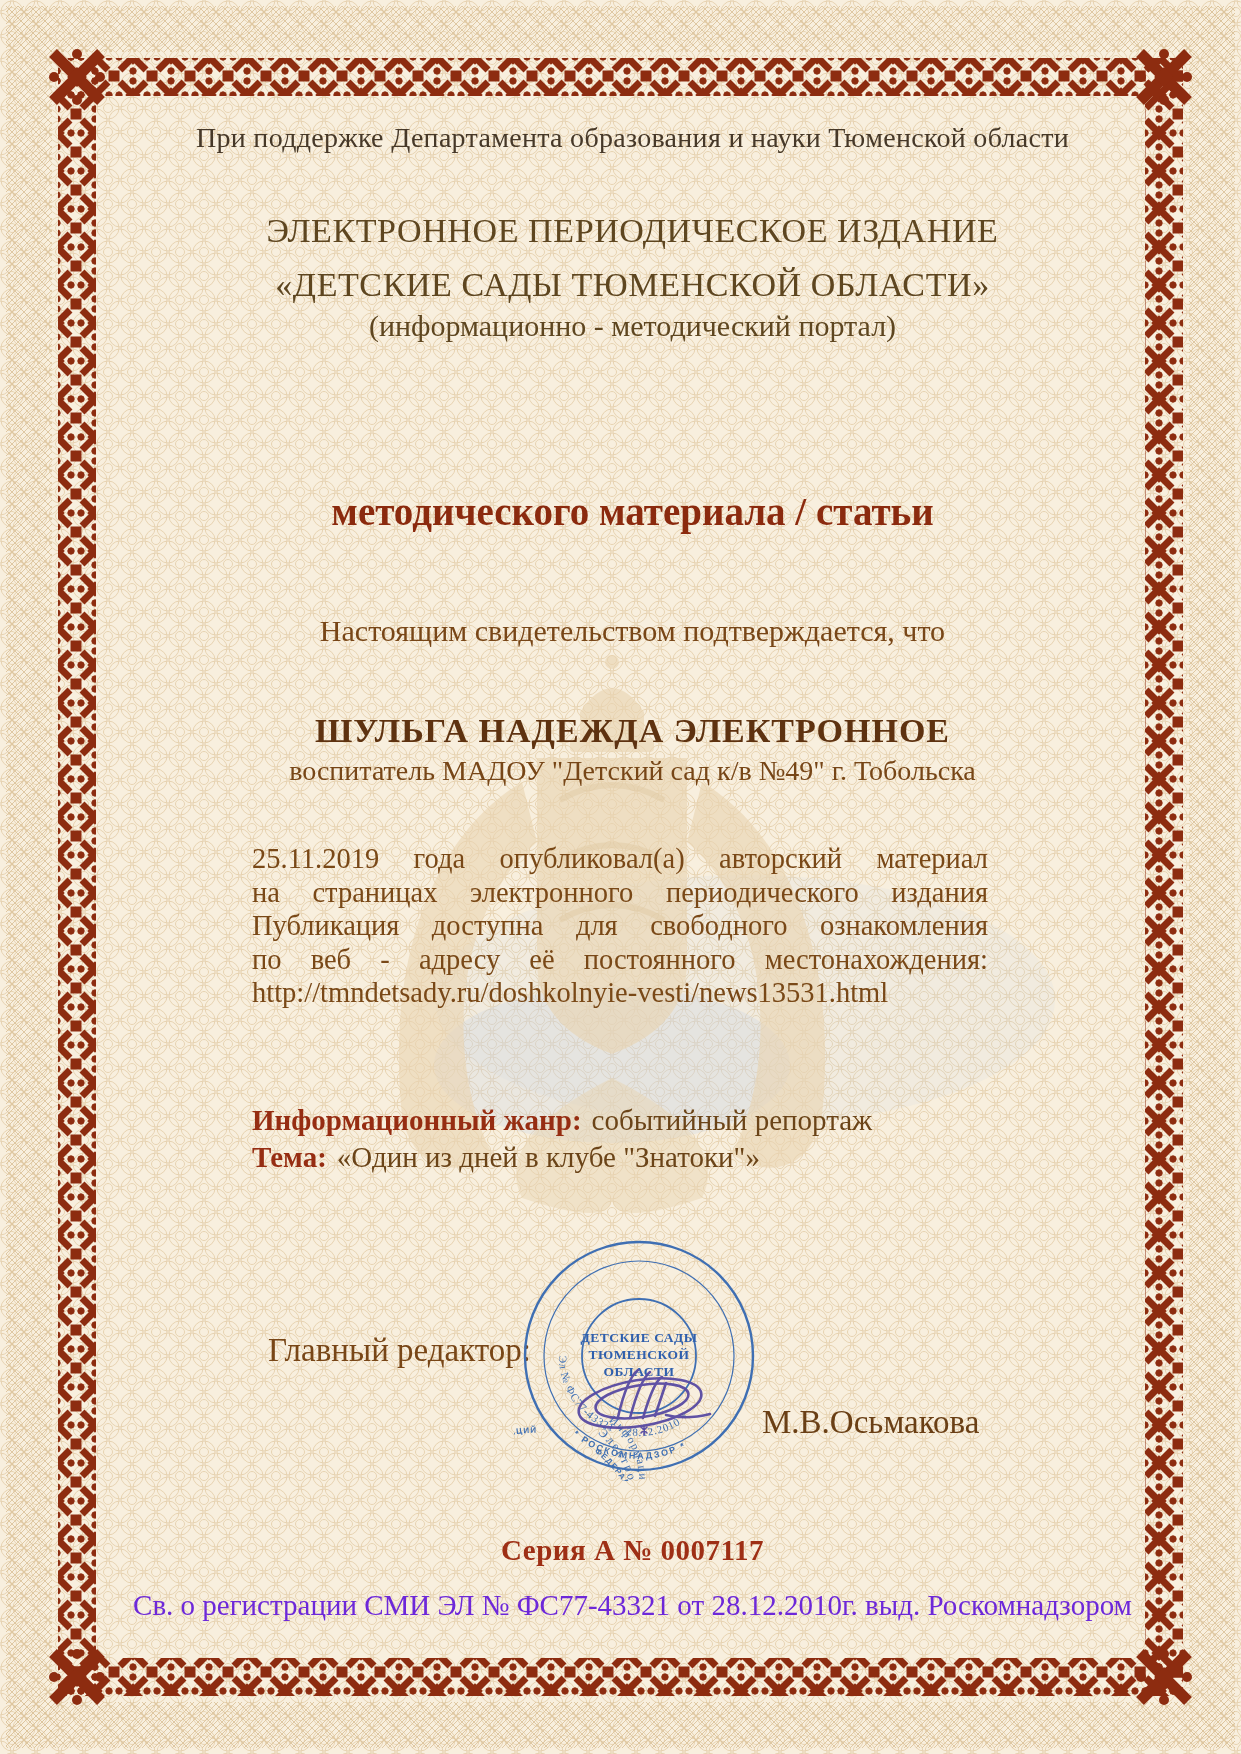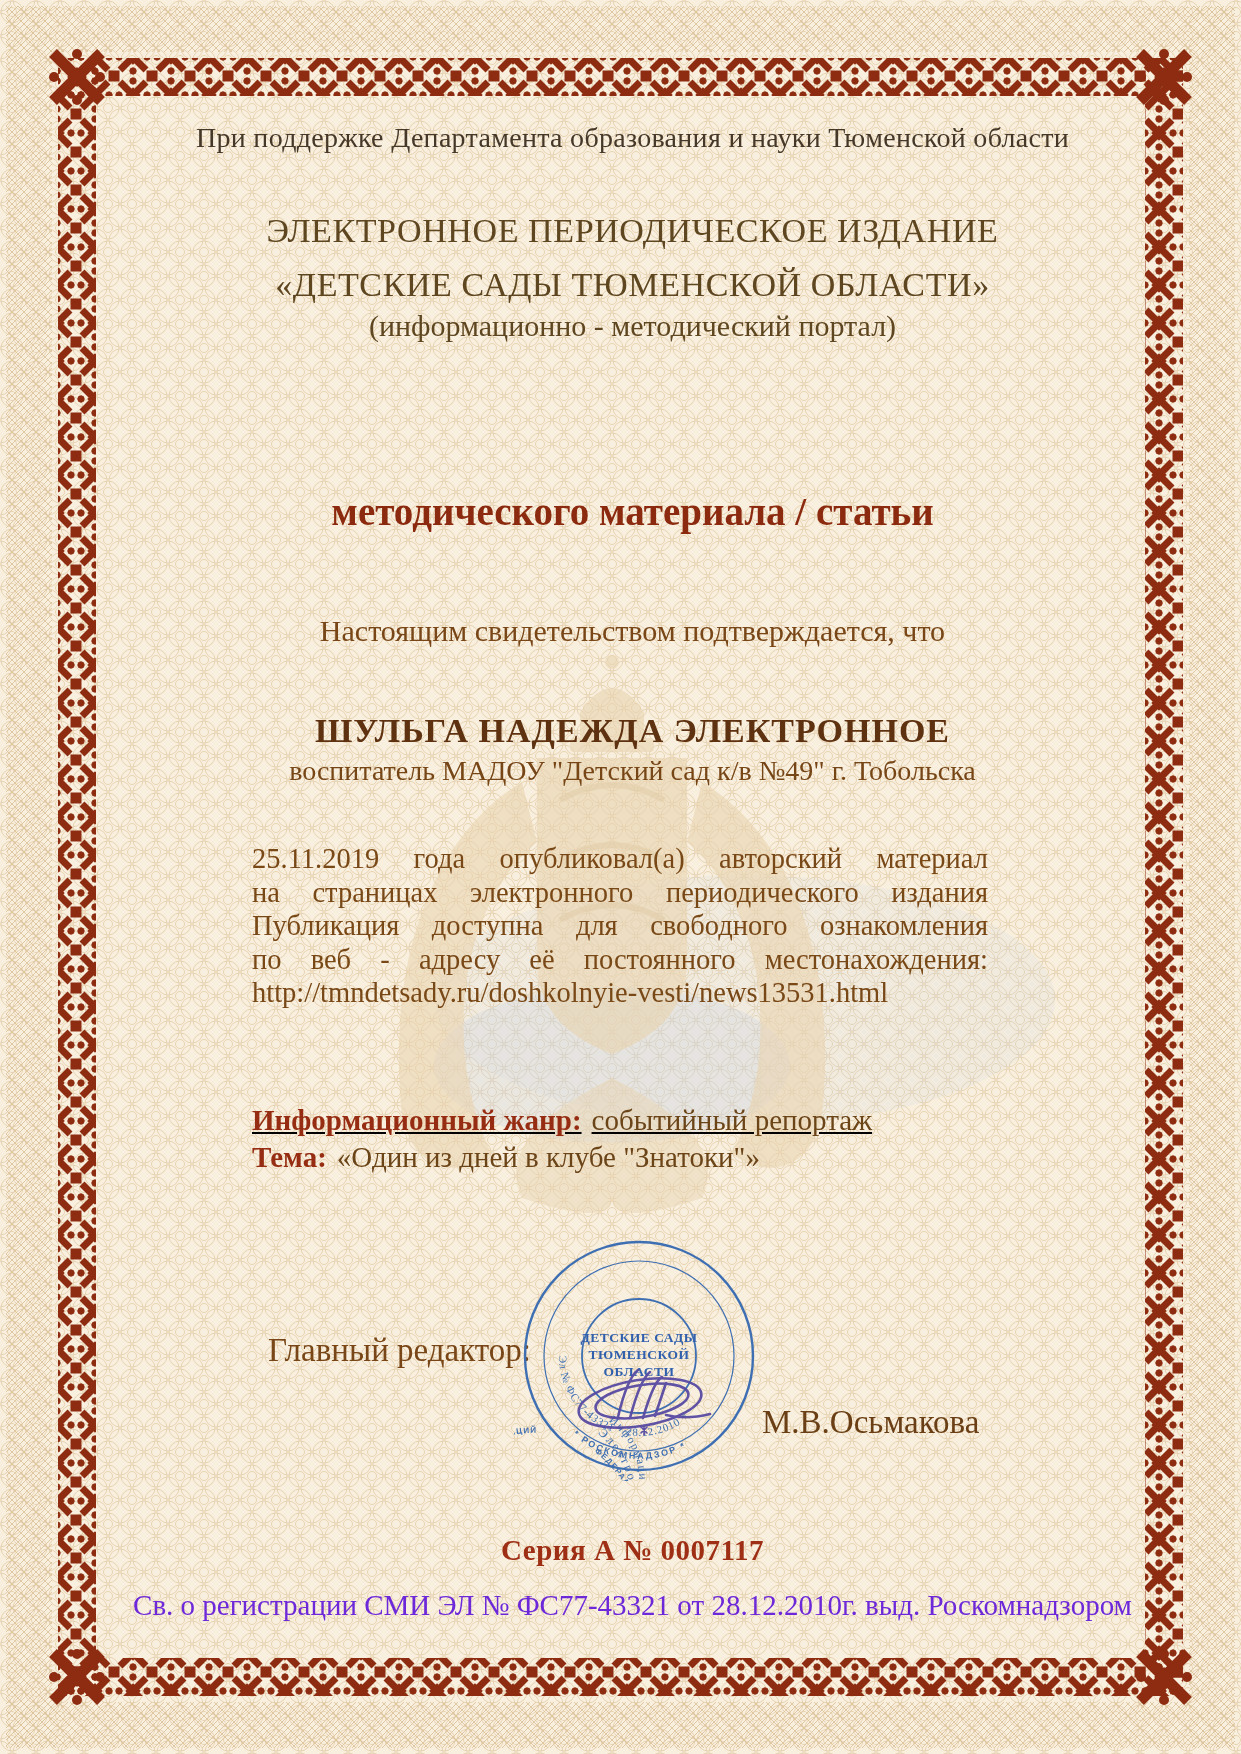--- a/index.html
+++ b/index.html
@@ -21,21 +21,21 @@
   .t2{top:489px;font-size:39px;font-weight:bold;color:#8b2a0e;}
   .confirm{top:614px;font-size:30px;color:#784617;}
   .name{top:712px;font-size:34px;font-weight:bold;color:#5e3210;letter-spacing:1px;}
   .position{top:755px;font-size:28px;color:#774617;}
   .para{position:absolute;left:252px;top:842px;width:736px;color:#794817;font-size:28.5px;}
   .para .jline{text-align:justify;text-align-last:justify;height:33.5px;line-height:33.5px;white-space:nowrap;}
   .para .lline{text-align:left;height:33.5px;line-height:33.5px;white-space:nowrap;}
   .kv{position:absolute;left:252px;width:740px;font-size:29px;text-align:left;}
   .kv .lab{font-weight:bold;color:#962d12;margin-right:10px;}
   .kv .val{color:#6b4418;}
-  .genre{top:1104px;text-decoration:underline;}
+  .genre{top:1104px;}
   .tema{top:1141px;}
   .editor-label{position:absolute;left:268px;top:1332px;font-size:33px;color:#784617;}
   .editor-name{position:absolute;left:762px;top:1404px;font-size:33px;color:#6a3f15;}
   .seria{top:1534px;font-size:29px;font-weight:bold;color:#9e2f15;letter-spacing:.5px;}
   .reg{top:1589px;font-size:29px;color:#6d28d9;}
   .stamp-svg{position:absolute;left:514px;top:1231px;}
 </style>
 </head>
 <body>
 

